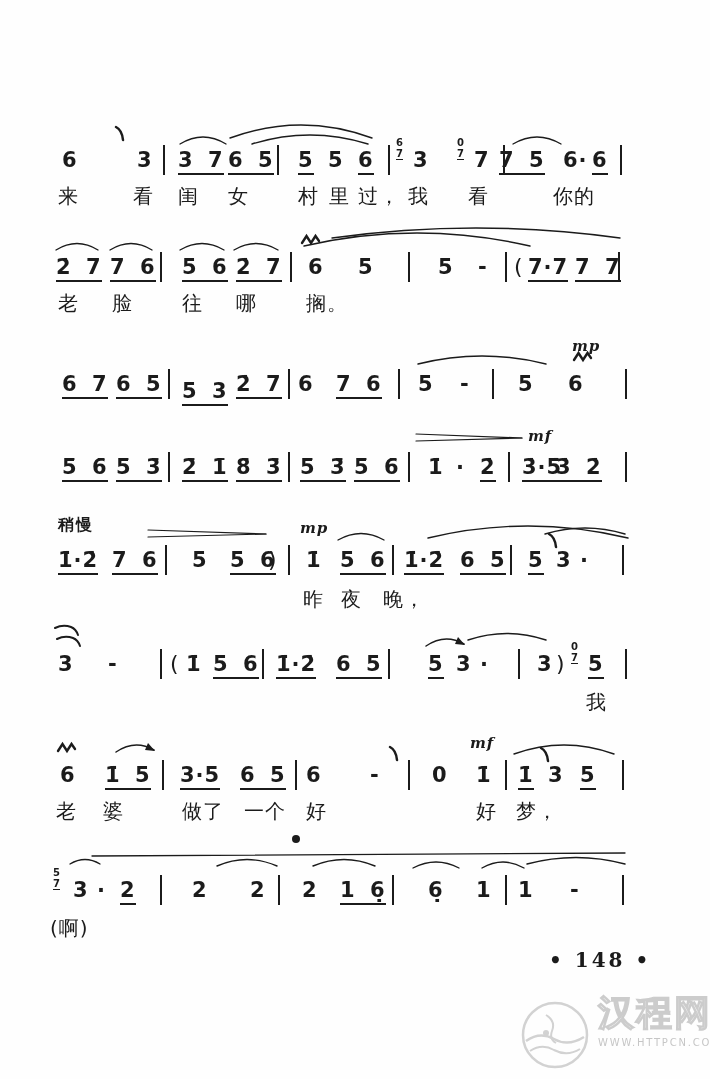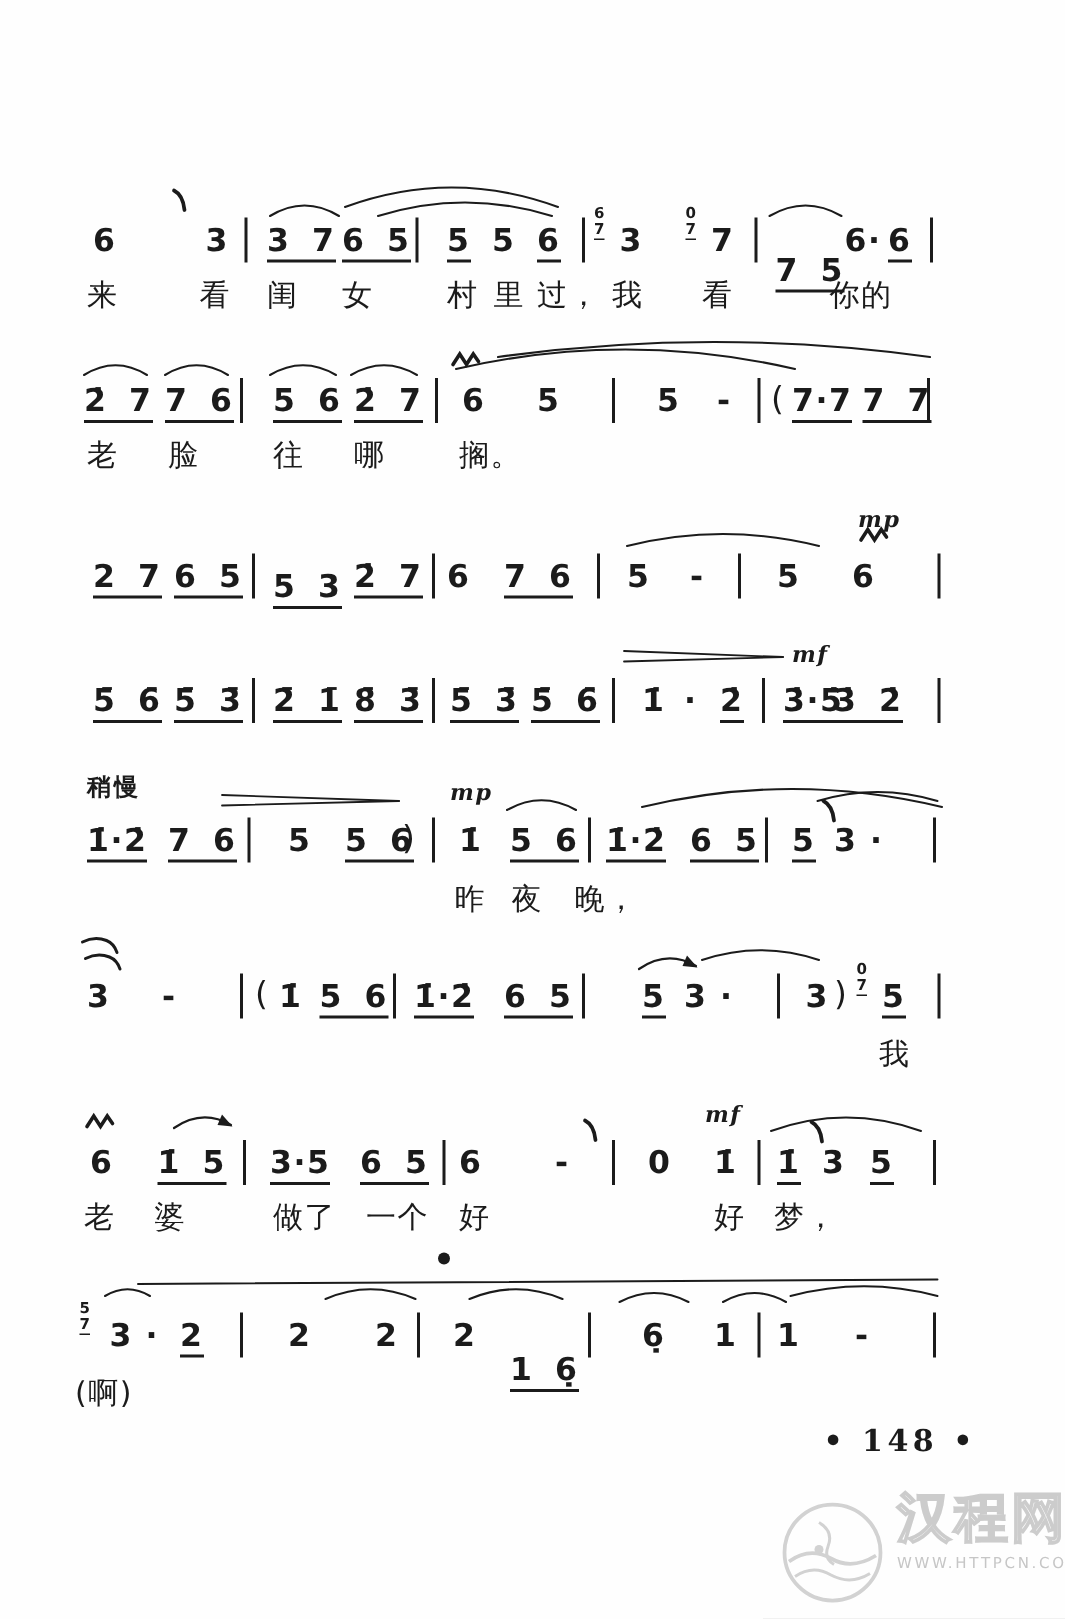--- a/index.html
+++ b/index.html
@@ -76,21 +76,21 @@
   <div id="score">
       <span class="tk n" style="left: 62px; top: 147px;">6</span>
       <span class="tk n" style="left: 137px; top: 147px;">3</span>
       <span class="tk n u1" style="left: 178px; top: 147px;">3 7</span>
       <span class="tk n u1" style="left: 228px; top: 147px;">6 5</span>
       <span class="tk n u1" style="left: 298px; top: 147px;">5</span>
       <span class="tk n" style="left: 328px; top: 147px;">5</span>
       <span class="tk n u1" style="left: 358px; top: 147px;">6</span>
       <span class="tk n" style="left: 413px; top: 147px;">3</span>
       <span class="tk n" style="left: 474px; top: 147px;">7</span>
-      <span class="tk n u1" style="left: 517px; top: 147px; margin-top: 20px;">7 5</span>
+      <span class="tk n u1" style="left: 499px; top: 147px;">7 5</span>
       <span class="tk n" style="left: 563px; top: 147px;">6·</span>
       <span class="tk n u1" style="left: 592px; top: 147px;">6</span>
       <span class="tk l" style="left: 58px; top: 184px;">来</span>
       <span class="tk l" style="left: 133px; top: 184px;">看</span>
       <span class="tk l" style="left: 178px; top: 184px;">闺</span>
       <span class="tk l" style="left: 228px; top: 184px;">女</span>
       <span class="tk l" style="left: 298px; top: 184px;">村</span>
       <span class="tk l" style="left: 329px; top: 184px;">里</span>
       <span class="tk l" style="left: 358px; top: 184px;">过，</span>
       <span class="tk l" style="left: 408px; top: 184px;">我</span>
@@ -105,21 +105,21 @@
       <span class="tk n" style="left: 438px; top: 254px;">5</span>
       <span class="tk n" style="left: 478px; top: 254px;">-</span>
       <span class="tk p" style="left: 514px; top: 254px;">(</span>
       <span class="tk n u1" style="left: 528px; top: 254px;">7·7</span>
       <span class="tk n u1" style="left: 575px; top: 254px;">7 7</span>
       <span class="tk l" style="left: 58px; top: 291px;">老</span>
       <span class="tk l" style="left: 112px; top: 291px;">脸</span>
       <span class="tk l" style="left: 182px; top: 291px;">往</span>
       <span class="tk l" style="left: 236px; top: 291px;">哪</span>
       <span class="tk l" style="left: 306px; top: 291px;">搁。</span>
-      <span class="tk n u1" style="left: 62px; top: 371px;">2 7</span>
+      <span class="tk n u1" style="left: 62px; top: 371px;">6 7</span>
       <span class="tk n u1" style="left: 116px; top: 371px;">6 5</span>
       <span class="tk n u1" style="left: 182px; top: 378px;">5 3</span>
       <span class="tk n u1" style="left: 236px; top: 371px;">2̇ 7</span>
       <span class="tk n" style="left: 298px; top: 371px;">6</span>
       <span class="tk n u1" style="left: 336px; top: 371px;">7 6</span>
       <span class="tk n" style="left: 418px; top: 371px;">5</span>
       <span class="tk n" style="left: 460px; top: 371px;">-</span>
       <span class="tk n" style="left: 518px; top: 371px;">5</span>
       <span class="tk n" style="left: 568px; top: 371px;">6</span>
       <span class="tk d" style="left: 572px; top: 338px;">mp</span>
@@ -184,21 +184,21 @@
       <span class="tk l" style="left: 244px; top: 799px;">一个</span>
       <span class="tk l" style="left: 306px; top: 799px;">好</span>
       <span class="tk l" style="left: 476px; top: 799px;">好</span>
       <span class="tk l" style="left: 516px; top: 799px;">梦，</span>
       <span class="tk n" style="left: 73px; top: 877px;">3</span>
       <span class="tk n" style="left: 97px; top: 877px;">·</span>
       <span class="tk n u1" style="left: 120px; top: 877px;">2</span>
       <span class="tk n" style="left: 192px; top: 877px;">2</span>
       <span class="tk n" style="left: 250px; top: 877px;">2</span>
       <span class="tk n" style="left: 302px; top: 877px;">2</span>
-      <span class="tk n u1" style="left: 340px; top: 900px;">1 6̣</span>
+      <span class="tk n u1" style="left: 340px; top: 877px;">1 6̣</span>
       <span class="tk n" style="left: 428px; top: 877px;">6̣</span>
       <span class="tk n" style="left: 476px; top: 877px;">1</span>
       <span class="tk n" style="left: 518px; top: 877px;">1</span>
       <span class="tk n" style="left: 570px; top: 877px;">-</span>
       <span class="tk l" style="left: 50px; top: 916px;">(啊)</span>
       <span class="bar" style="left: 163px; top: 145px;"></span>
       <span class="bar" style="left: 277px; top: 145px;"></span>
       <span class="bar" style="left: 388px; top: 145px;"></span>
       <span class="bar" style="left: 503px; top: 145px;"></span>
       <span class="bar" style="left: 620px; top: 145px;"></span>

